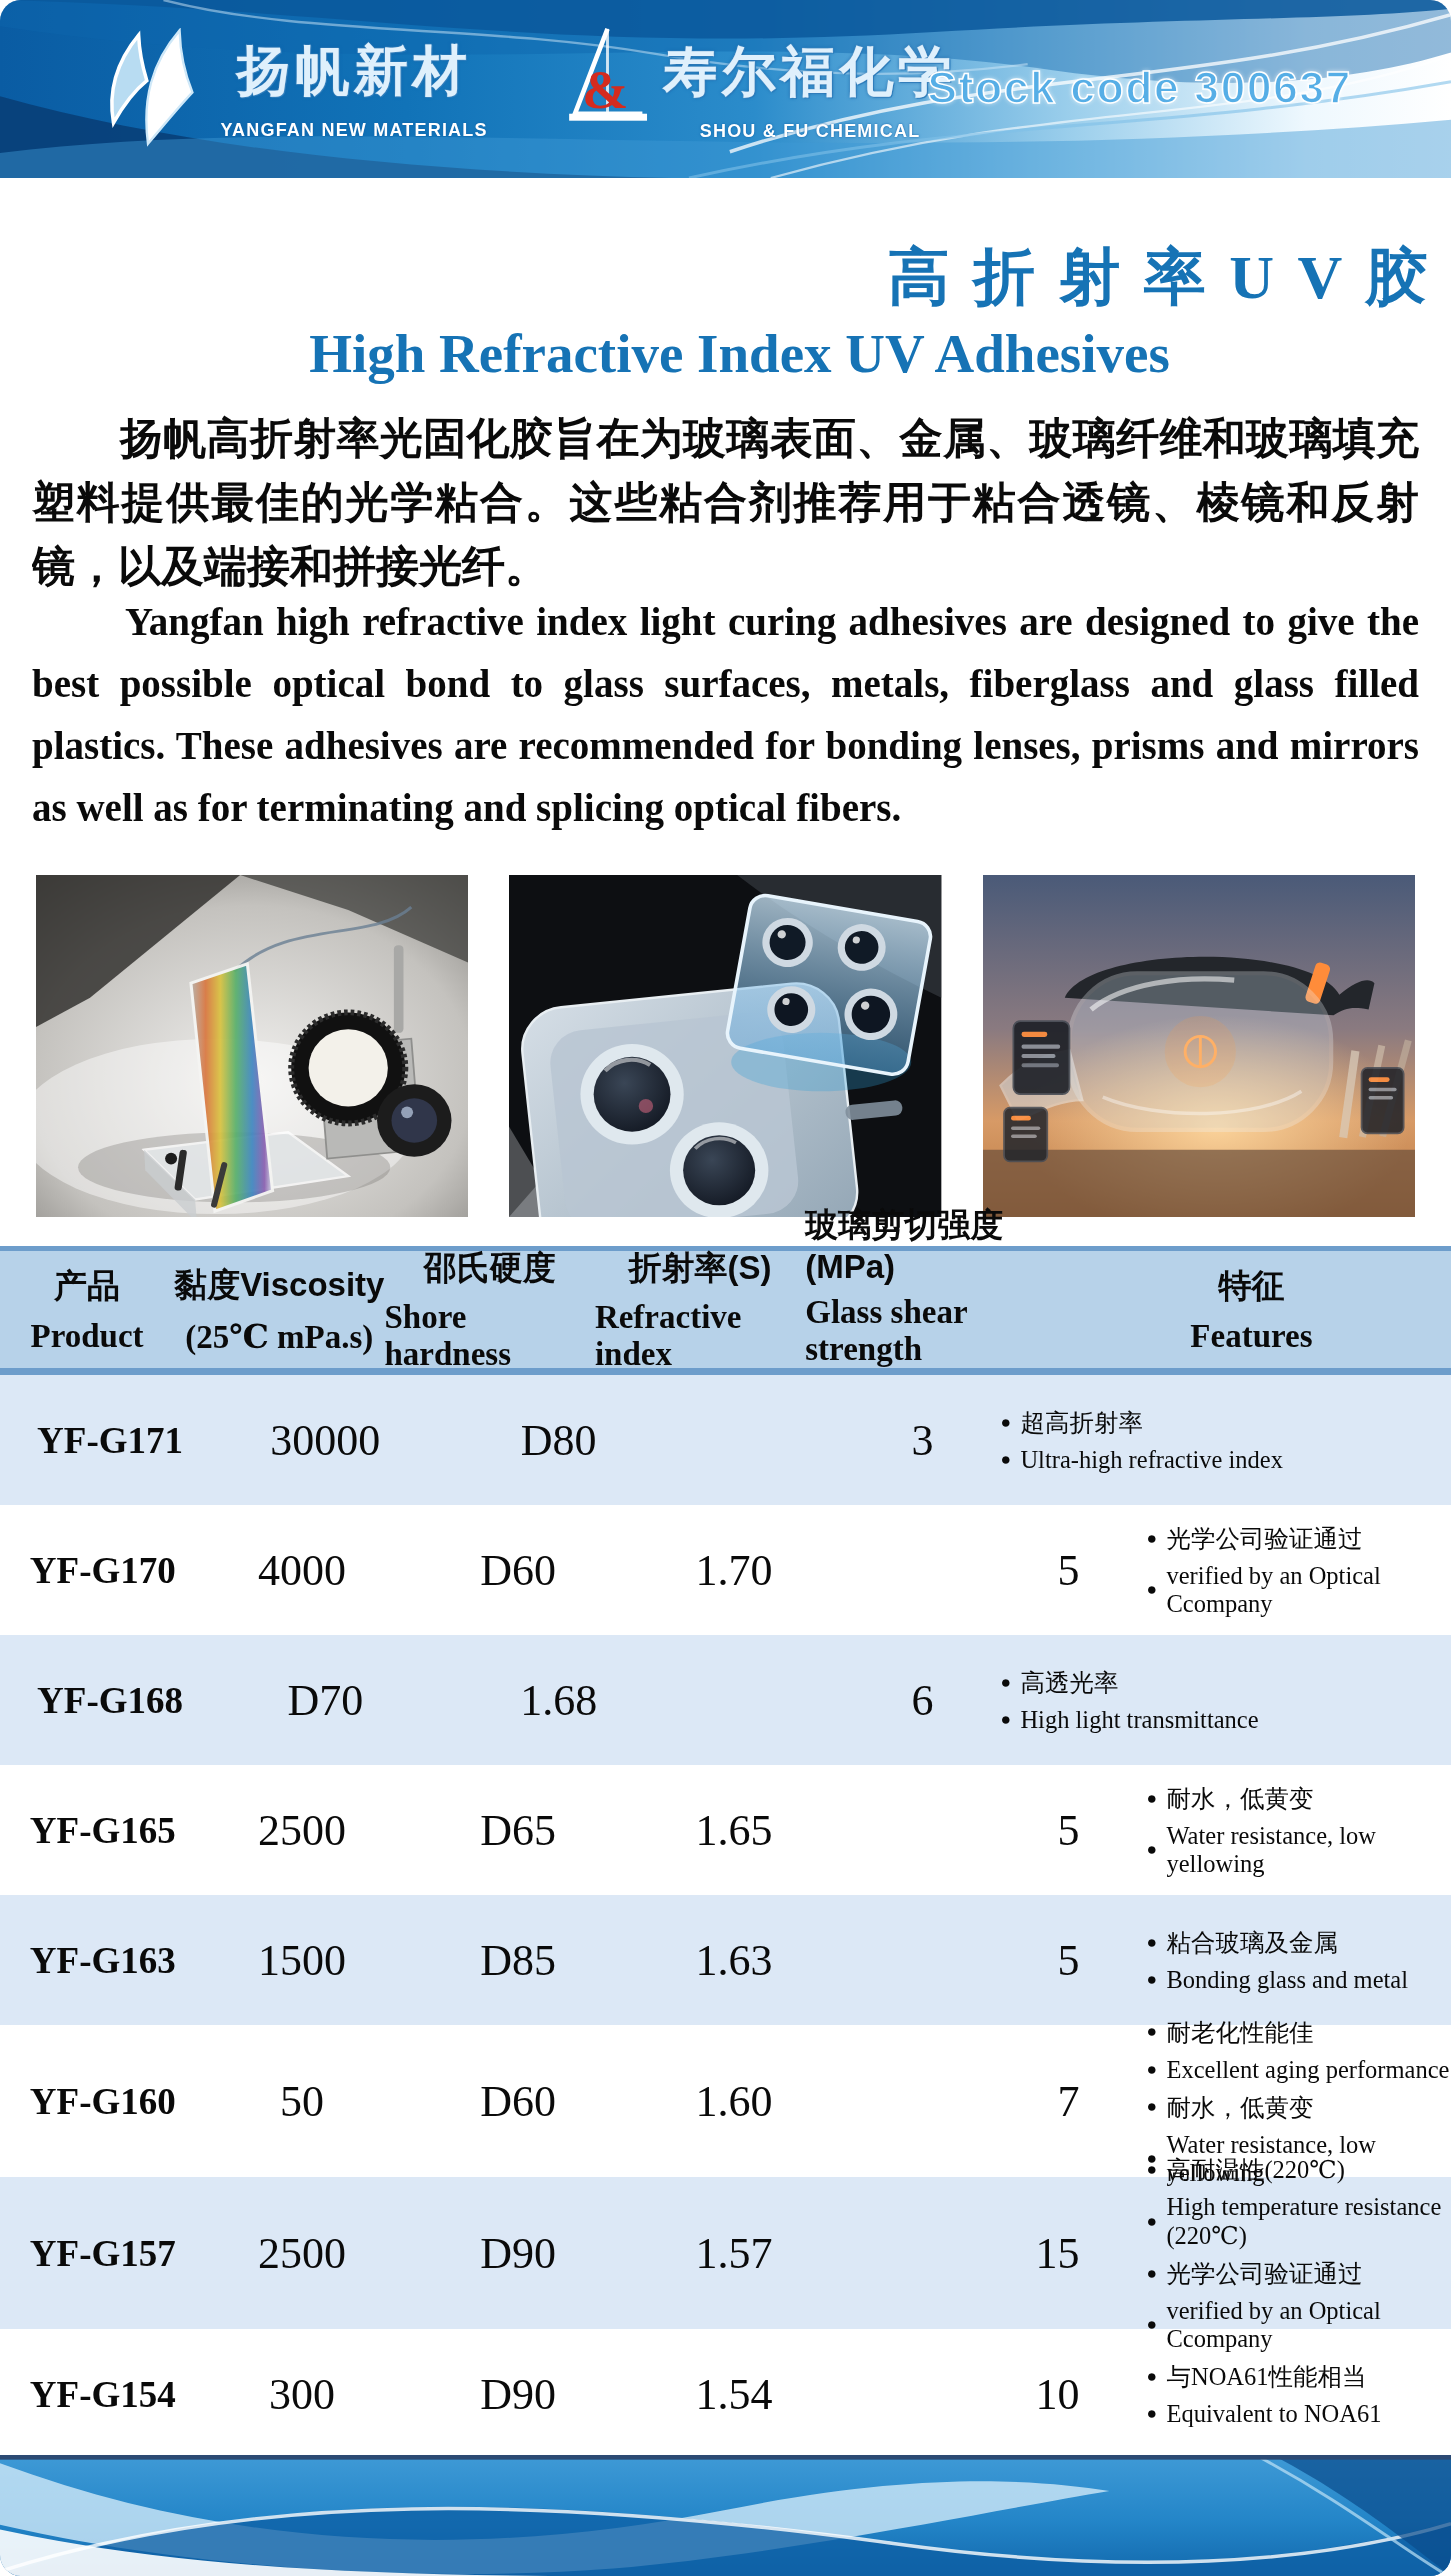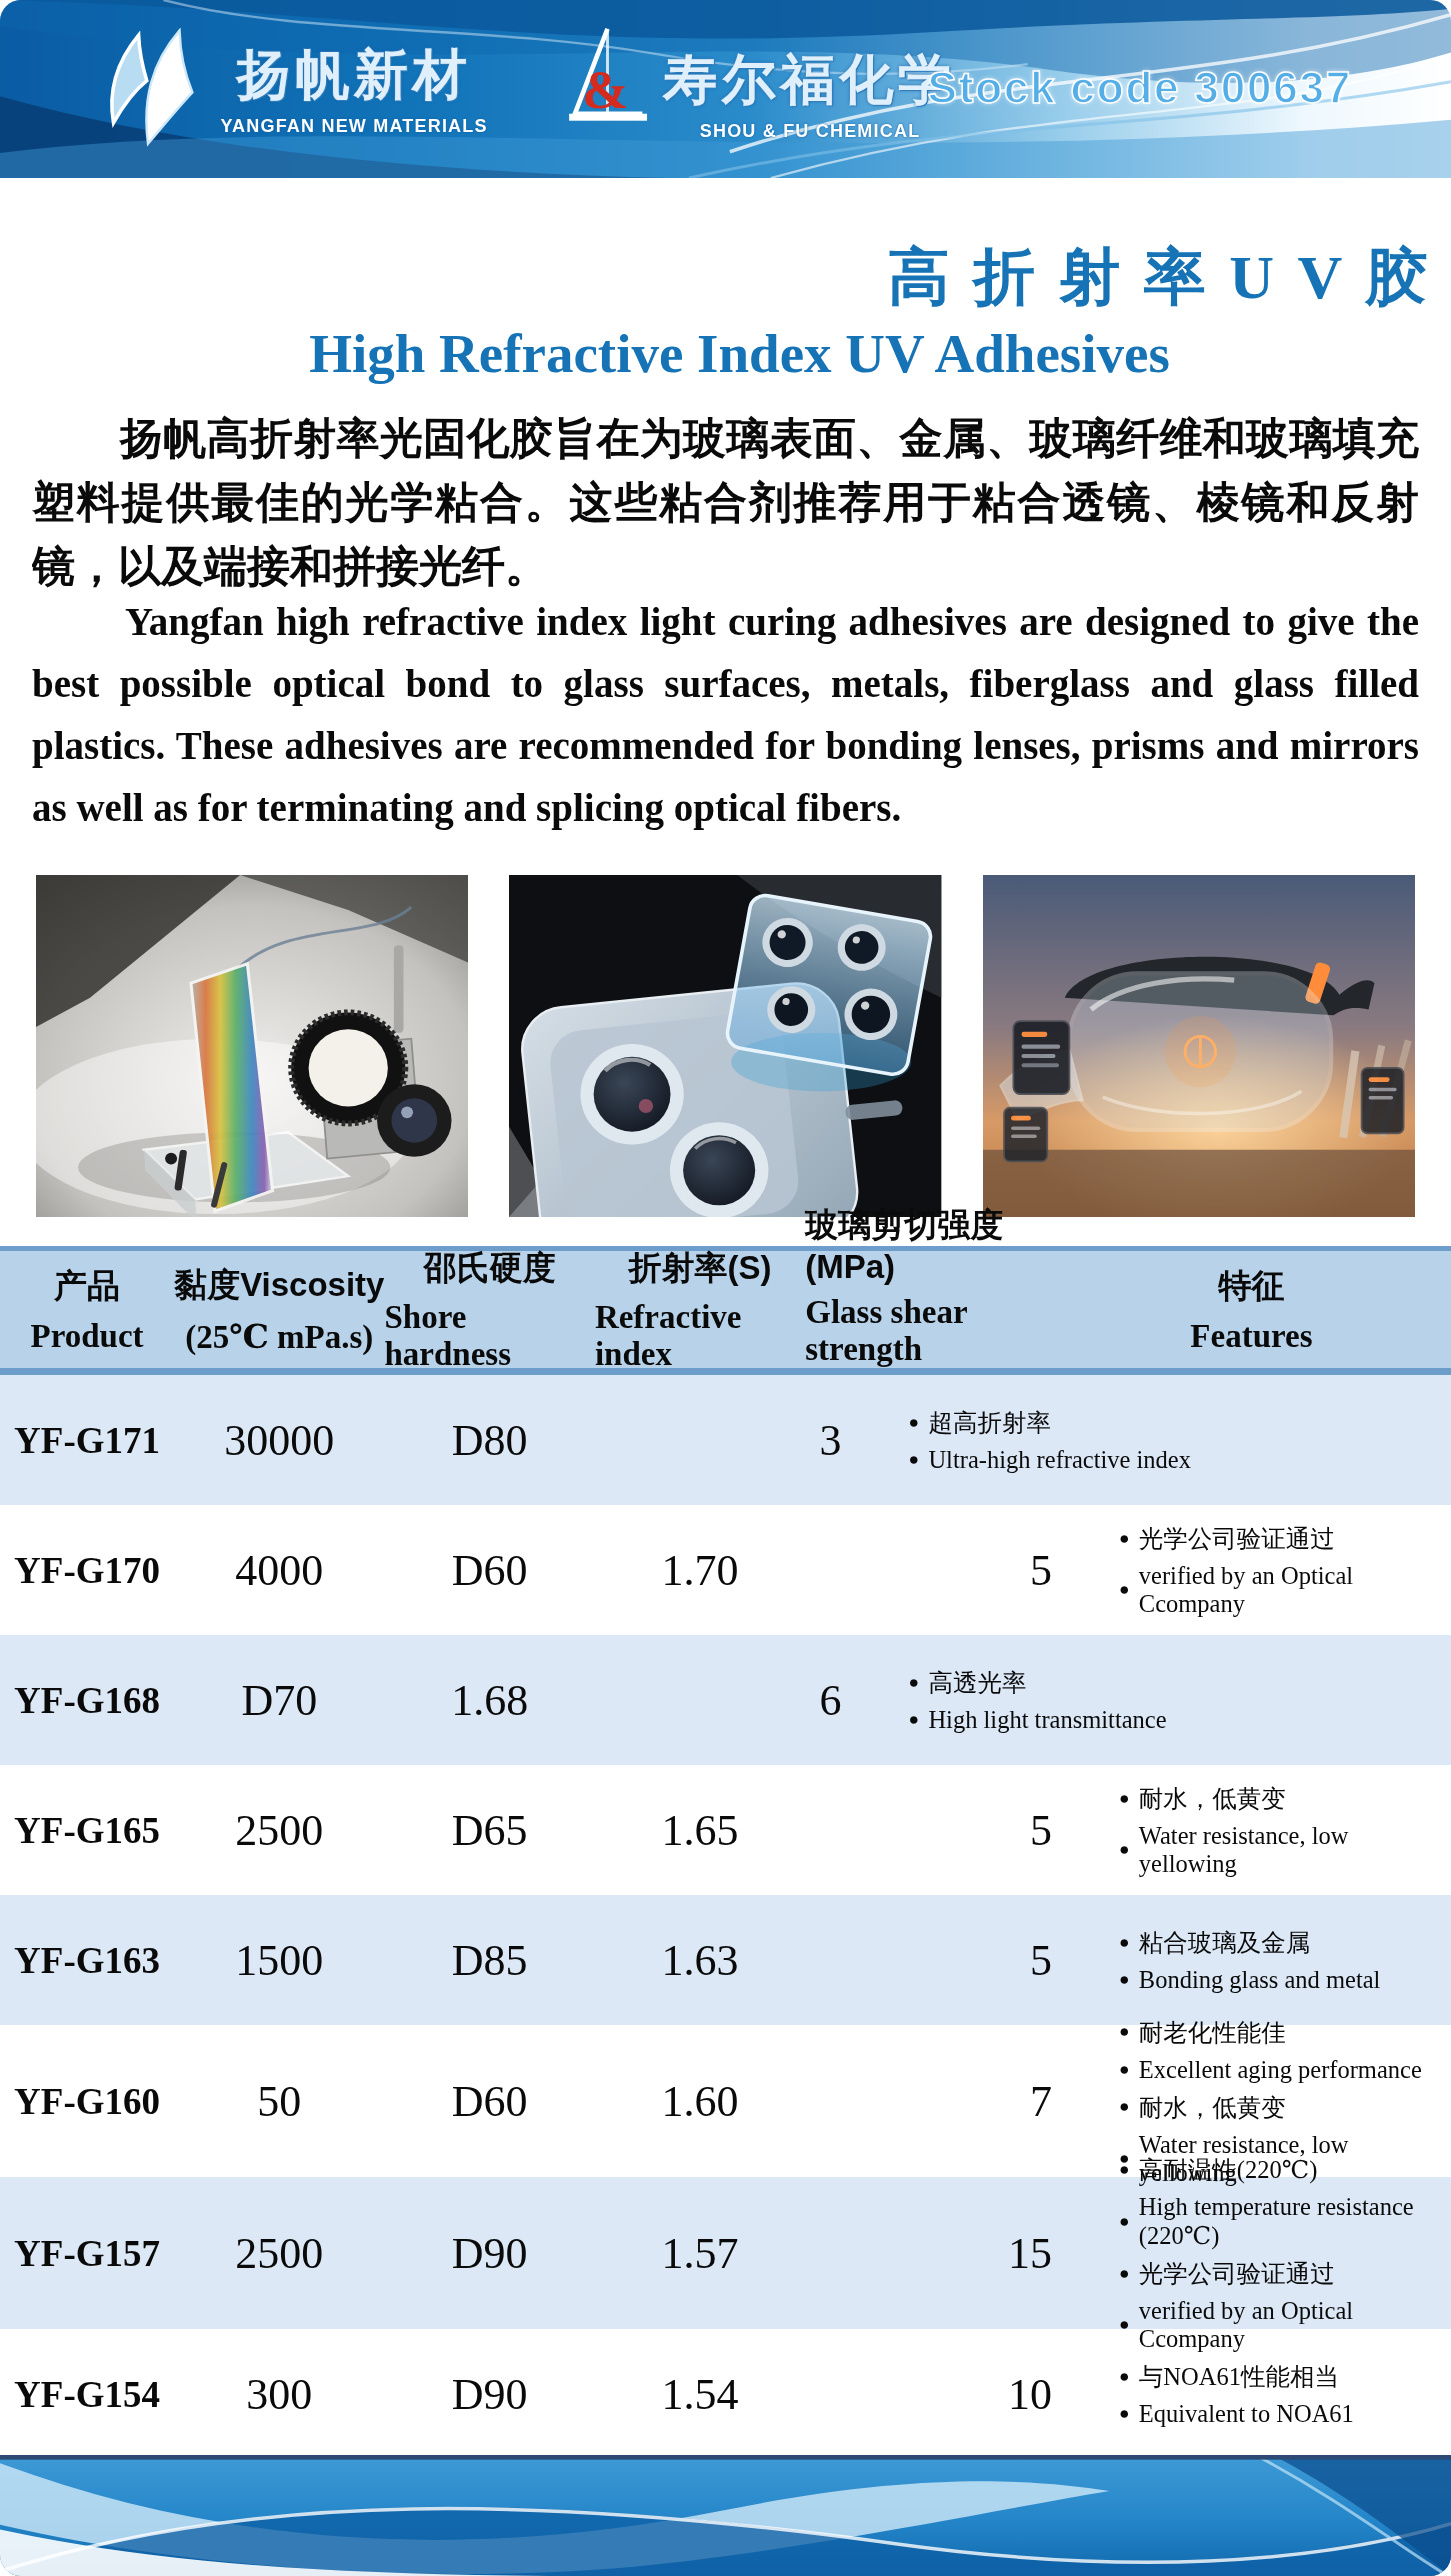--- a/index.html
+++ b/index.html
@@ -7,21 +7,21 @@
         font-family:"Liberation Sans","DejaVu Sans",sans-serif;color:#0a0a0a;border-radius:21px;}
 
   
   .banner{position:absolute;top:0;left:0;width:1451px;height:178px;}
   .banner svg.banner-bg{position:absolute;inset:0;width:100%;height:100%;}
   .logo-yf{position:absolute;left:93px;top:28px;display:flex;align-items:center;gap:10.5px;}
   .logo-sf{position:absolute;left:561px;top:24.5px;display:flex;align-items:flex-end;gap:9.3px;}
   .logo-text{display:flex;flex-direction:column;align-items:center;}
   .logo-cn{font-size:54px;font-weight:bold;color:#dff0fc;letter-spacing:4.7px;
            text-shadow:0 0 3.5px #0d5fa6,0 0 1.2px #ffffff,1.2px 1.2px 0 #2a7fc0;}
-  .logo-en{font-size:18px;font-weight:bold;color:#ffffff;letter-spacing:1.2px;margin-top:4px;
+  .logo-en{font-size:18px;font-weight:bold;color:#ffffff;letter-spacing:1.2px;margin-top:12px;
            text-shadow:0 0 2.3px #0d5fa6;}
   .stock-code{position:absolute;right:99px;top:63px;font-size:44px;font-weight:bold;
               color:#56aee6;-webkit-text-stroke:1.5px #ffffff;letter-spacing:1.8px;
               text-shadow:0 0 5.8px rgba(255,255,255,.8);}
 
   
   .title-cn{position:absolute;top:193px;left:0;width:100%;text-align:right;
             font-family:"Liberation Serif","DejaVu Serif",serif;
             font-size:62px;font-weight:bold;color:#1673b5;letter-spacing:23.4px;text-indent:23.4px;}
   .title-en{position:absolute;top:276px;left:0;width:100%;text-align:center;
@@ -46,21 +46,21 @@
   .spec-table{position:absolute;top:1246px;left:0;width:1451px;
               border-top:5.8px solid #6d9dcb;}
   .thead{display:flex;height:117px;background:#b7d2e9;border-bottom:7px solid #6d9dcb;
          align-items:center;}
   .th{display:flex;flex-direction:column;justify-content:center;align-items:center;height:100%;}
   .th .l1{font-size:33px;font-weight:bold;}
   .th .l2{font-family:"Liberation Serif","DejaVu Serif",serif;font-size:33px;font-weight:bold;margin-top:8.2px;}
   .trow{display:flex;height:130px;align-items:center;}
   .trow.tall{height:152px;}
   .trow.alt{background:#dce8f6;}
-  .cell{display:flex;align-items:center;justify-content:center;height:100%;}
+  .cell{display:flex;align-items:center;justify-content:center;height:100%;padding-left:23px;}
   .c-product{width:12%;align-items:center;}
   .c-visc{width:14.5%;}
   .c-hard{width:14.5%;}
   .c-refr{width:14.5%;}
   .c-shear{width:17%;justify-content:flex-end;}
   .c-feat{width:27.5%;justify-content:flex-start;padding-left:67px;box-sizing:border-box;}
   .th.c-feat{padding-left:0;justify-content:center;}
   .v-product{font-family:"Liberation Serif","DejaVu Serif",serif;font-size:37px;font-weight:bold;}
   .v-num{font-family:"Liberation Serif","DejaVu Serif",serif;font-size:44px;}
   .features-list{display:flex;flex-direction:column;justify-content:center;gap:7px;}

